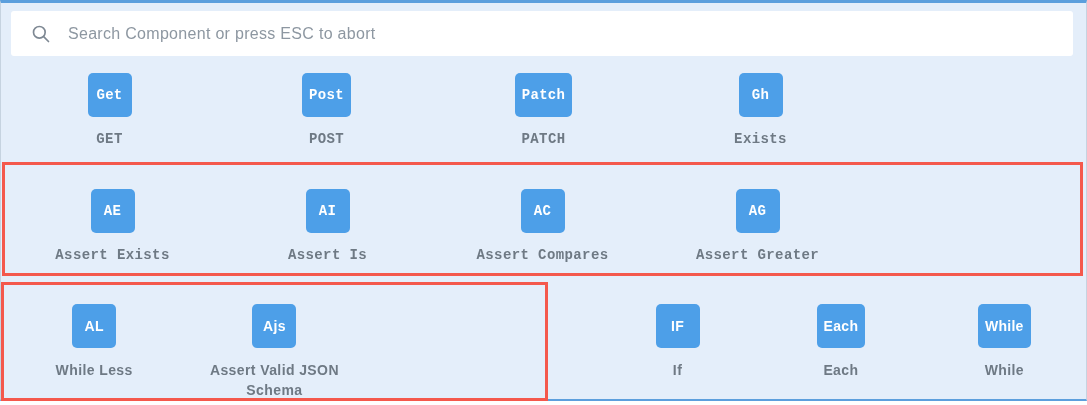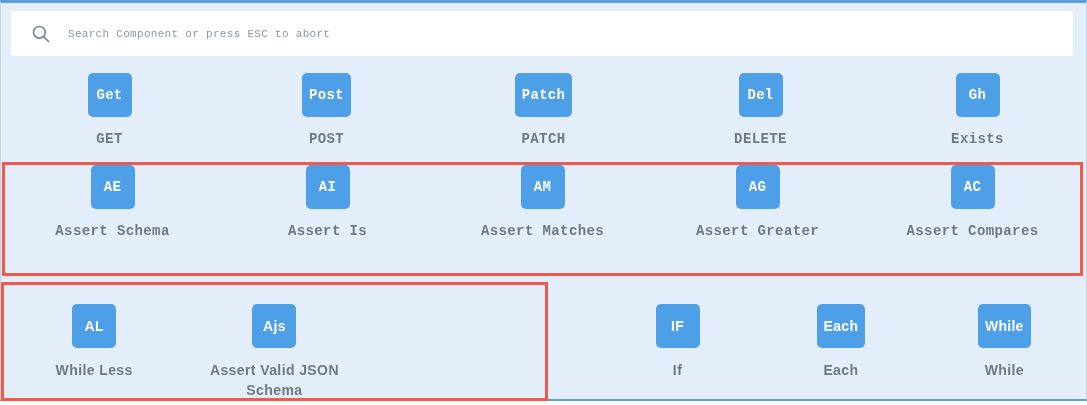--- a/index.html
+++ b/index.html
@@ -26,22 +26,22 @@
     border-radius: 3px;
     display: flex;
     align-items: center;
     padding-left: 20px;
   }
   .search-icon { width: 20px; height: 20px; flex: 0 0 auto; margin-right: 17px; }
   .searchbar input {
     flex: 1;
     border: none; outline: none;
     background: transparent;
-    font-family: Liberation Mono, monospace;
-    font-size: 11px;
+    font-family: Liberation Sans, sans-serif;
+    font-size: 16px;
     color: #8b5cf6;
     letter-spacing: 0.3px;
   }
   .searchbar input::placeholder { color: #8d97a1; opacity: 1; }
   
   .row {
     display: grid;
     grid-template-columns: repeat(5, 1fr);
     font-family: Liberation Mono, monospace;
   }
@@ -73,20 +73,21 @@
     letter-spacing: 0.4px;
     text-align: center;
     max-width: 160px;
     line-height: 20px;
   }
   
   .hl-row2 {
     margin: 13px 3px 0 1px;
     border: 3px solid #f4584c;
     height: 114px;
+    padding-top: 24px;
   }
   .row-3-wrap {
     margin-top: 6px;
     display: flex;
     height: 119px;
     gap: 48px;
   }
   .hl-row3 {
     flex: 0 0 50.4%;
     border: 3px solid #f4584c;
@@ -121,49 +122,41 @@
     </div>
     <div class="cell">
       <button class="abbr-btn">Post</button>
       <div class="cell-label">POST</div>
     </div>
     <div class="cell">
       <button class="abbr-btn">Patch</button>
       <div class="cell-label">PATCH</div>
     </div>
     <div class="cell">
-      <button class="abbr-btn">Del</button>
-      <div class="cell-label">DELETE</div>
-    </div>
-    <div class="cell">
       <button class="abbr-btn">Gh</button>
       <div class="cell-label">Exists</div>
     </div>
   </div>
 
   <div class="row hl-row2">
     <div class="cell">
       <button class="abbr-btn">AE</button>
-      <div class="cell-label">Assert Schema</div>
+      <div class="cell-label">Assert Exists</div>
     </div>
     <div class="cell">
       <button class="abbr-btn">AI</button>
       <div class="cell-label">Assert Is</div>
     </div>
     <div class="cell">
-      <button class="abbr-btn">AM</button>
-      <div class="cell-label">Assert Matches</div>
+      <button class="abbr-btn">AC</button>
+      <div class="cell-label">Assert Compares</div>
     </div>
     <div class="cell">
       <button class="abbr-btn">AG</button>
       <div class="cell-label">Assert Greater</div>
-    </div>
-    <div class="cell">
-      <button class="abbr-btn">AC</button>
-      <div class="cell-label">Assert Compares</div>
     </div>
   </div>
 
   <div class="row-3-wrap">
     <div class="hl-row3">
       <div class="cell">
         <button class="abbr-btn">AL</button>
         <div class="cell-label">While Less</div>
       </div>
       <div class="cell">

